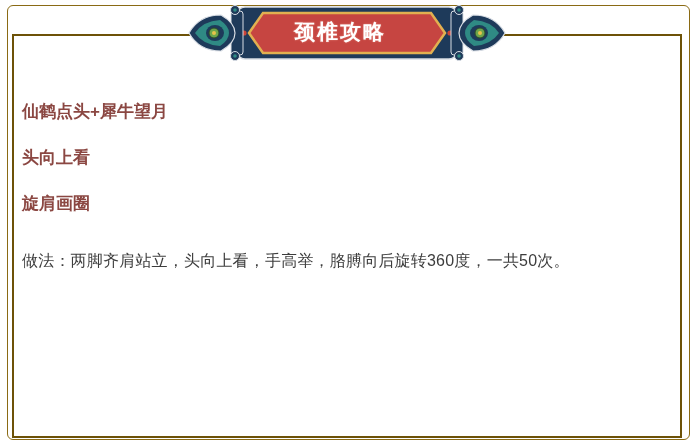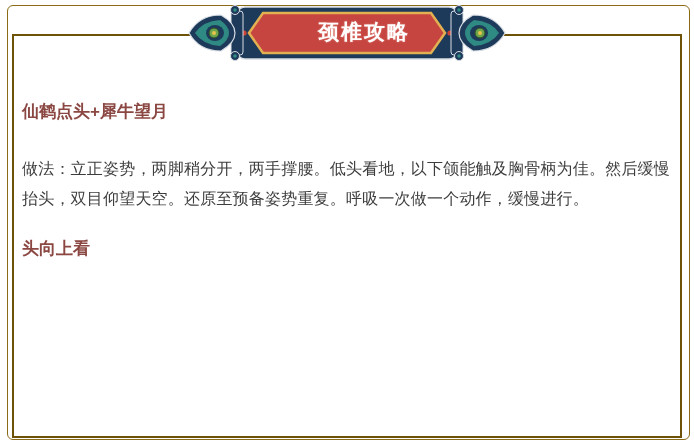--- a/index.html
+++ b/index.html
@@ -18,21 +18,21 @@
     position:absolute;left:12px;top:34px;width:666px;height:400px;
     border:2px solid #6d5208;
     pointer-events:none;
   }
   
   .banner-wrap{
     position:absolute;top:3px;left:50%;transform:translateX(-50%);
     width:320px;height:62px;z-index:3;
   }
   .banner-title{
-    position:absolute;top:0;left:79px;width:196px;height:58px;
+    position:absolute;top:0;left:55px;width:196px;height:58px;
     display:flex;align-items:center;justify-content:center;
     color:#ffffff;font-size:21px;font-weight:bold;letter-spacing:2px;
     z-index:4;text-shadow:0 0 2px rgba(255,190,170,0.55);
   }
   
   .content{
     position:absolute;left:22px;top:0;width:658px;z-index:2;
   }
   .section-title{
     font-size:17px;line-height:22px;font-weight:bold;color:#8b4742;
@@ -84,17 +84,18 @@
       <ellipse cx="28" cy="30" rx="9" ry="8" fill="#1e3a5a"></ellipse>
       <circle cx="27" cy="30" r="5" fill="#6da54c" stroke="#2c4a2a" stroke-width="1"></circle>
       <circle cx="27" cy="30" r="2" fill="#e8c24a"></circle>
     </g>
   </svg>
   <div class="banner-title">颈椎攻略</div>
 </div>
 
 <div class="content">
   <h2 class="section-title first">仙鹤点头+犀牛望月</h2>
-  <p class="section-body">做法：立正姿势，两脚稍分开，两手撑腰。低头看地，以下颌能触及胸骨柄为佳。然后缓慢抬头，双目仰望天空。还原至预备姿势重复。呼吸一次做一个动作，缓慢进行。</p>
 
   <h2 class="section-title">头向上看</h2>
 
+  <h2 class="section-title">旋肩画圈</h2>
+  <p class="section-body">做法：两脚齐肩站立，头向上看，手高举，胳膊向后旋转360度，一共50次。</p>
 </div>
 
 </body></html>

